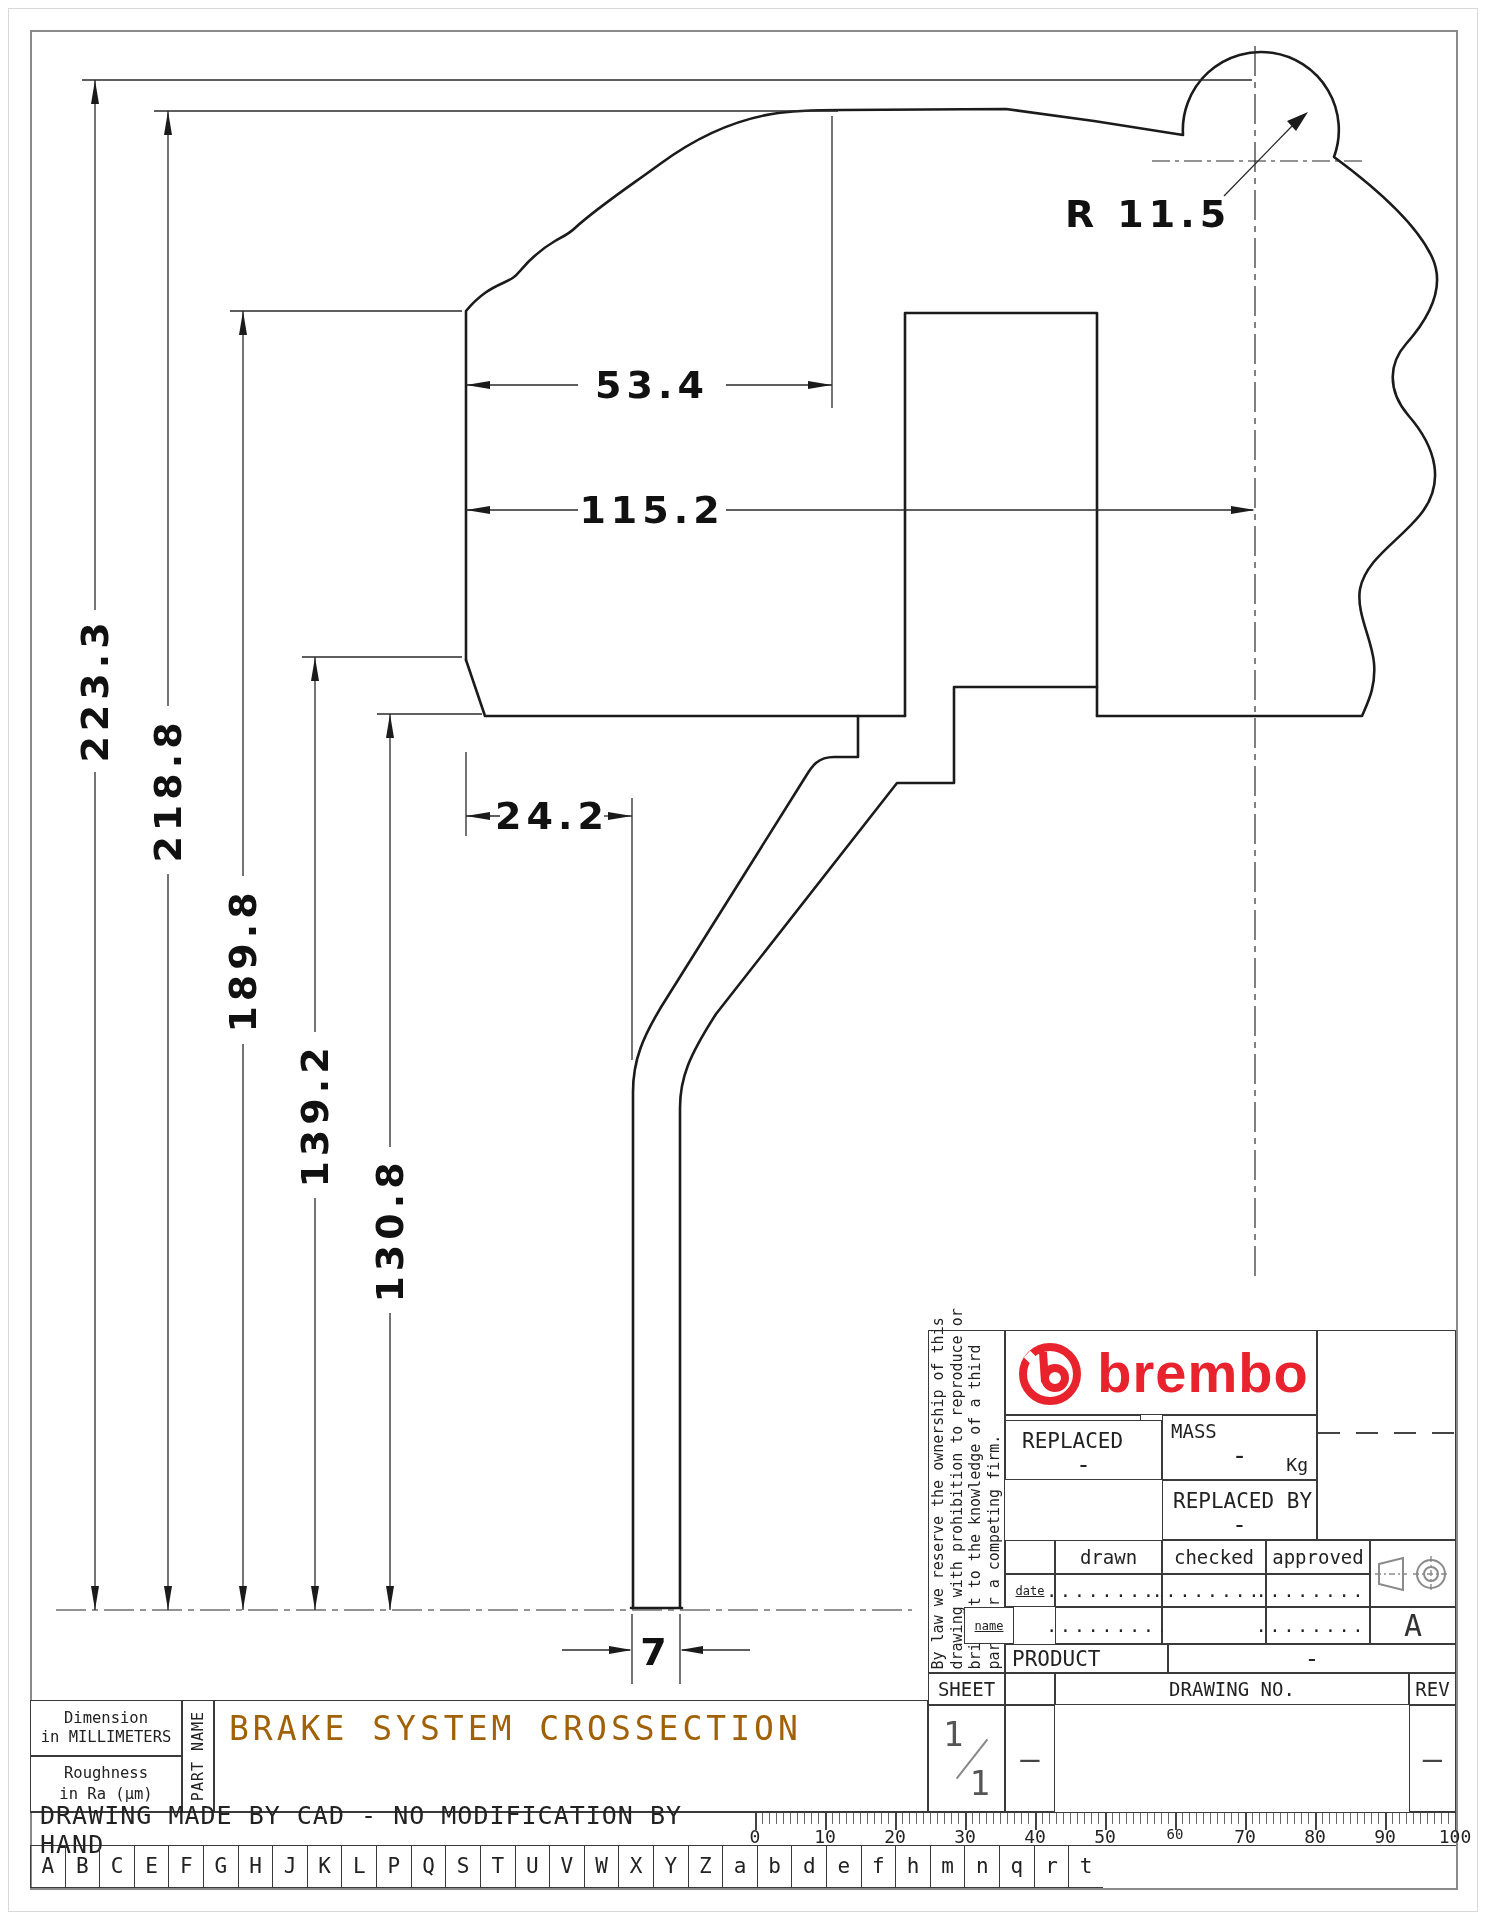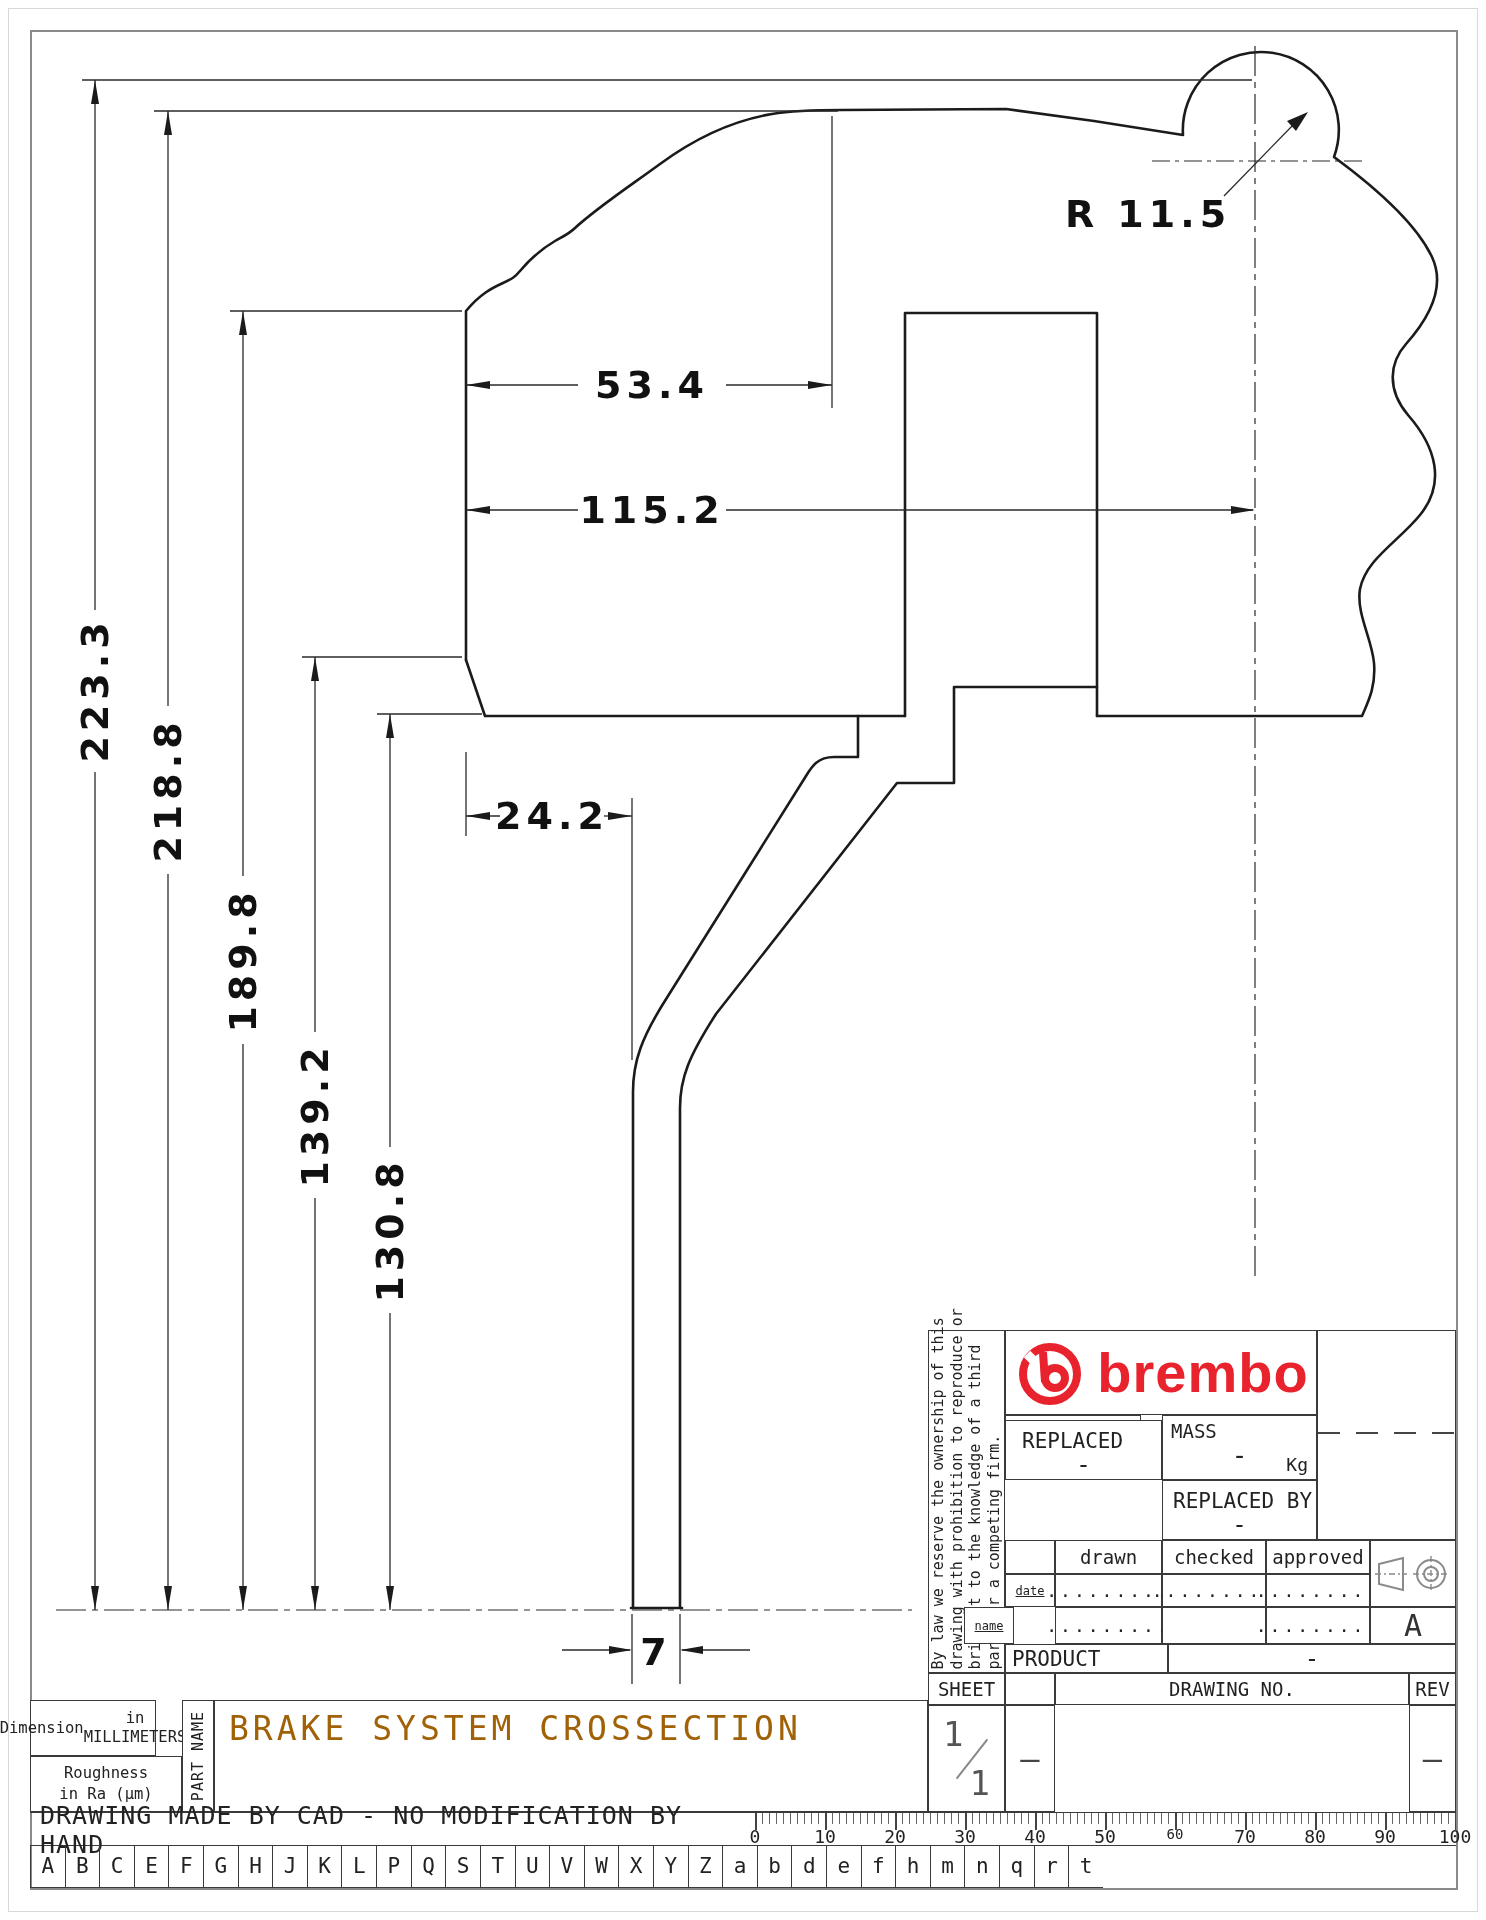--- a/index.html
+++ b/index.html
@@ -220,21 +220,21 @@
   <div class="cell center lab" style="left:1409px;top:1673px;width:47px;height:32px;">REV</div>
 
   <div class="cell" style="left:928px;top:1705px;width:77px;height:107px;">
     <span style="position:absolute;left:14px;top:8px;font-size:34px;color:#555;">1</span>
     <div style="position:absolute;left:18px;top:52px;width:50px;height:2px;background:#888;transform:rotate(-52deg);"></div>
     <span style="position:absolute;right:14px;bottom:8px;font-size:34px;color:#555;">1</span>
   </div>
   <div class="cell center" style="left:1005px;top:1705px;width:50px;height:107px;font-size:32px;color:#444;">–</div>
   <div class="cell center" style="left:1409px;top:1705px;width:47px;height:107px;font-size:32px;color:#444;">–</div>
 
-  <div class="cell center" style="left:30px;top:1700px;width:126px;height:56px;flex-direction:row;font-size:15.5px;line-height:19px;">
+  <div class="cell center" style="left:30px;top:1700px;width:152px;height:56px;flex-direction:column;font-size:15.5px;line-height:19px;">
     <div>Dimension</div>
     <div>in MILLIMETERS</div>
   </div>
   <div class="cell center" style="left:30px;top:1756px;width:152px;height:56px;flex-direction:column;font-size:15.5px;line-height:21px;">
     <div>Roughness</div>
     <div>in Ra (μm)</div>
   </div>
   <div class="cell" style="left:182px;top:1700px;width:32px;height:112px;">
     <div class="vtext" style="left:50%;top:50%;transform:translate(-50%,-50%) rotate(-90deg);font-size:15px;letter-spacing:1px;">PART NAME</div>
   </div>

